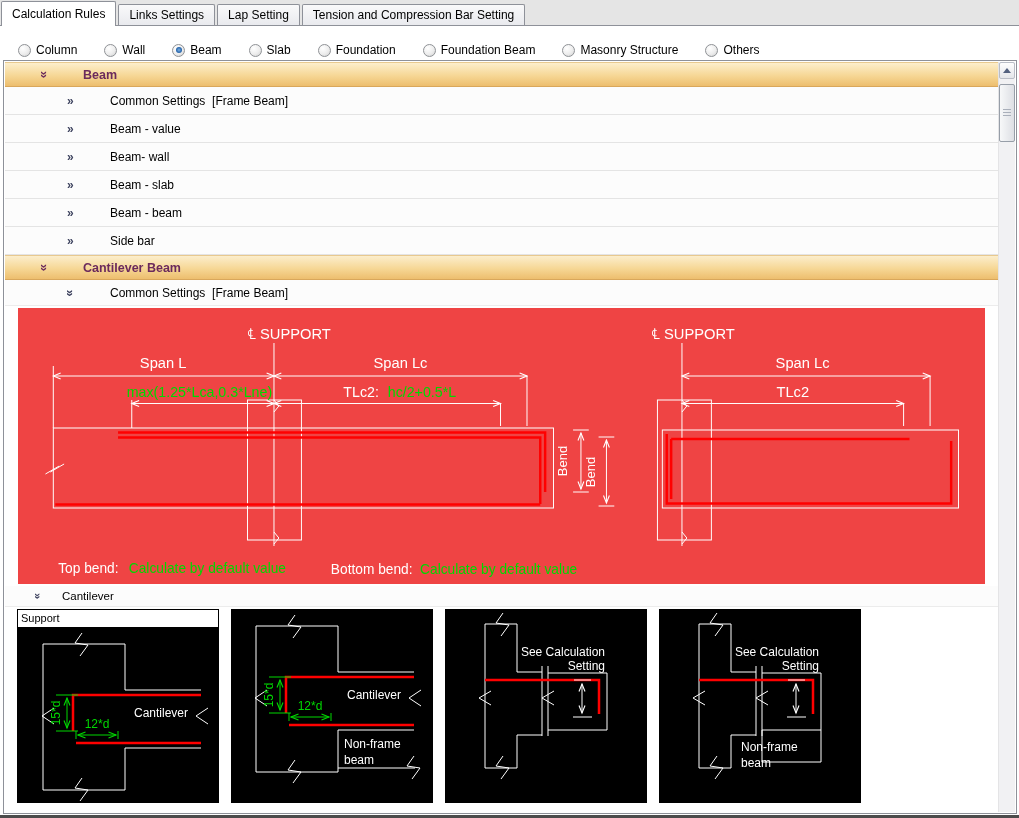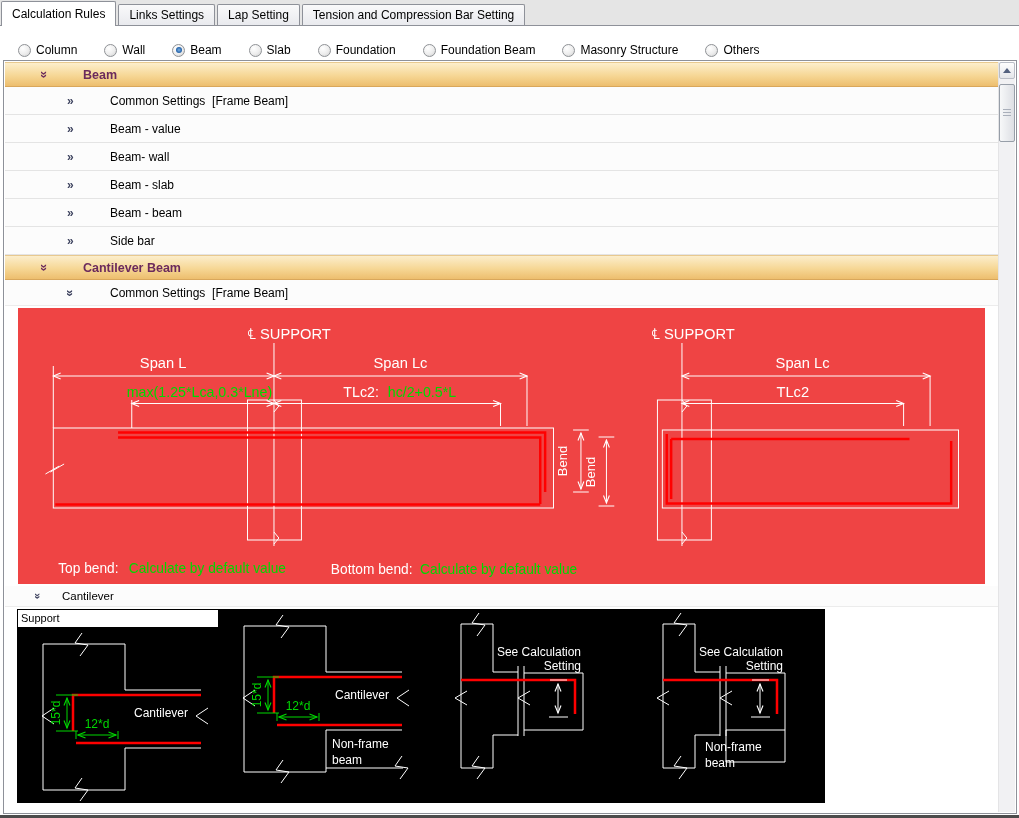--- a/index.html
+++ b/index.html
@@ -45,21 +45,21 @@
   .item-label { margin-left:28px; white-space:pre; }
   .sub-row { height:26px; display:flex; align-items:center; padding-left:62px;
     background:#FCFCFC; box-sizing:border-box; font-size:12px; border-bottom:1px solid #ECECEC; }
   .cant-row { height:21px; display:flex; align-items:center; padding-left:30px;
     background:#FCFCFC; box-sizing:border-box; font-size:11.5px; border-bottom:1px solid #ECECEC; }
   .cant-chev { color:#3F4460; font-weight:bold; font-size:11px; width:13px; }
   .cant-label { margin-left:14px; }
   
   .diagram-wrap { margin:2px 13px 2px 13px; height:276px; background:#ef4444; }
   .diagram-wrap svg { display:block; width:100%; height:276px; }
-  .panels-row { display:flex; margin:2px 8px 0 12px; }
+  .panels-row { display:flex; margin:2px 8px 0 12px;gap:12px; }
   .panel { width:202px; border:1px solid #000; box-sizing:border-box; background:#000; }
   .panel + .panel { border-left:none; }
   .panel-title { height:17px; background:#FFF; color:#000; font-size:11px; line-height:16px;
     padding-left:3px; border-bottom:1px solid #000; white-space:nowrap; overflow:hidden; }
   .panel-body svg { display:block; width:200px; height:174px; }
   
   svg text { font-family:"Liberation Sans", sans-serif; }
   .t-w { fill:#FFFFFF; } .t-g { fill:#00D800; }
   .ln  { stroke:#FFFFFF; stroke-width:1; fill:none; }
   .red { stroke:#FF0000; fill:none; }

